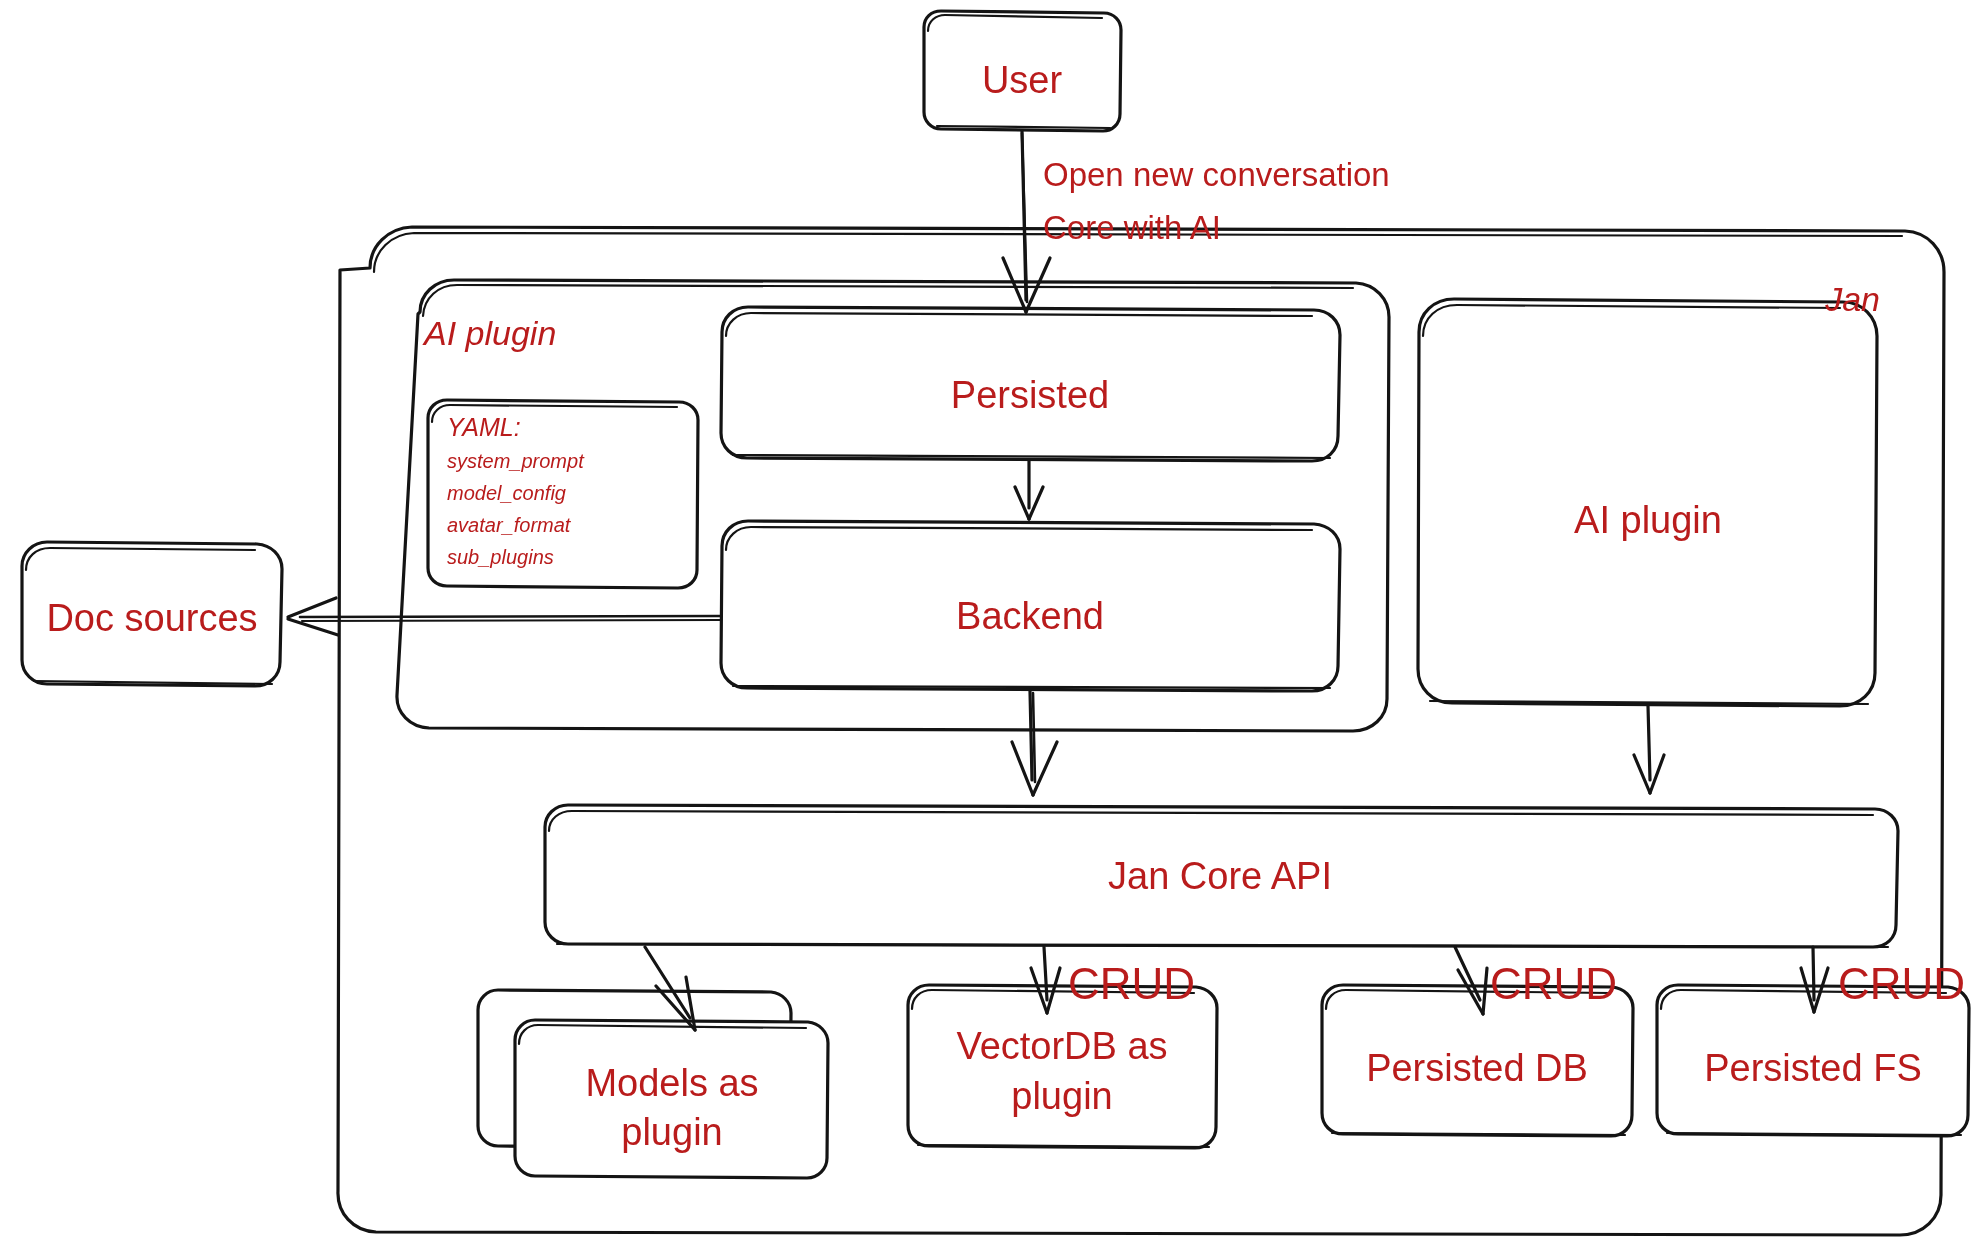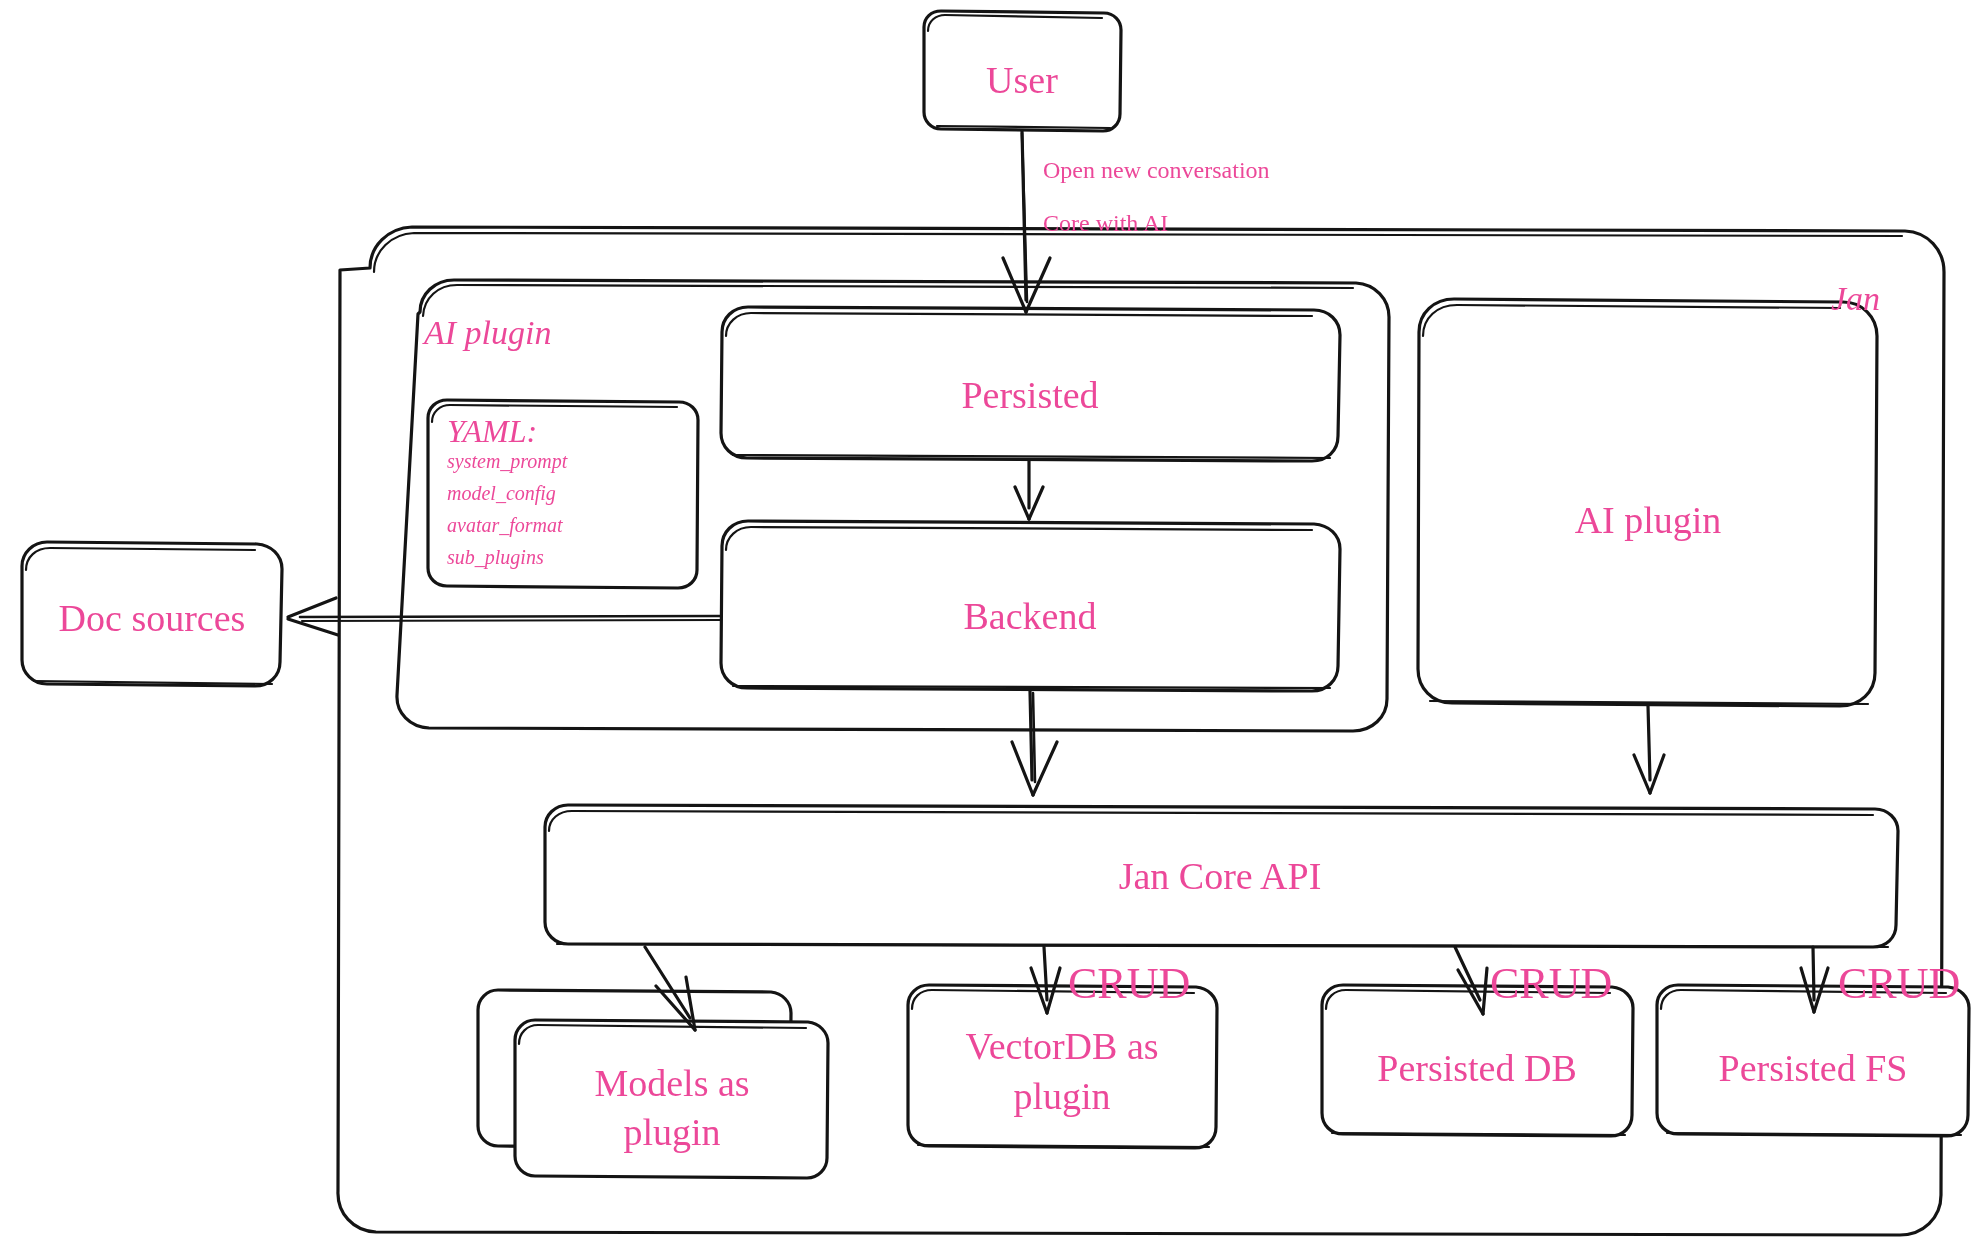--- a/index.html
+++ b/index.html
@@ -20,41 +20,41 @@
   }
   #sketch {
     position: absolute;
     left: 0;
     top: 0;
     width: 1981px;
     height: 1246px;
   }
   .lbl {
     position: absolute;
-    color: #ec4899;
-    font-family: Liberation Serif, serif;
+    color: #b91c1c;
+    font-family: Liberation Sans, sans-serif;
     line-height: 1.18;
     white-space: pre;
     user-select: none;
   }
   .node-label {
     font-size: 38px;
     text-align: center;
     transform: translate(-50%, -50%);
   }
   .edge-label {
-    font-size: 24px;
+    font-size: 33px;
     text-align: center;
   }
   .group-label {
     font-size: 34px;
     font-style: italic;
   }
   .yaml-title {
-    font-size: 32px;
+    font-size: 25px;
     font-style: italic;
   }
   .yaml-item {
     font-size: 20px;
     font-style: italic;
   }
   .crud-label {
     font-size: 44px;
   }
 </style>

